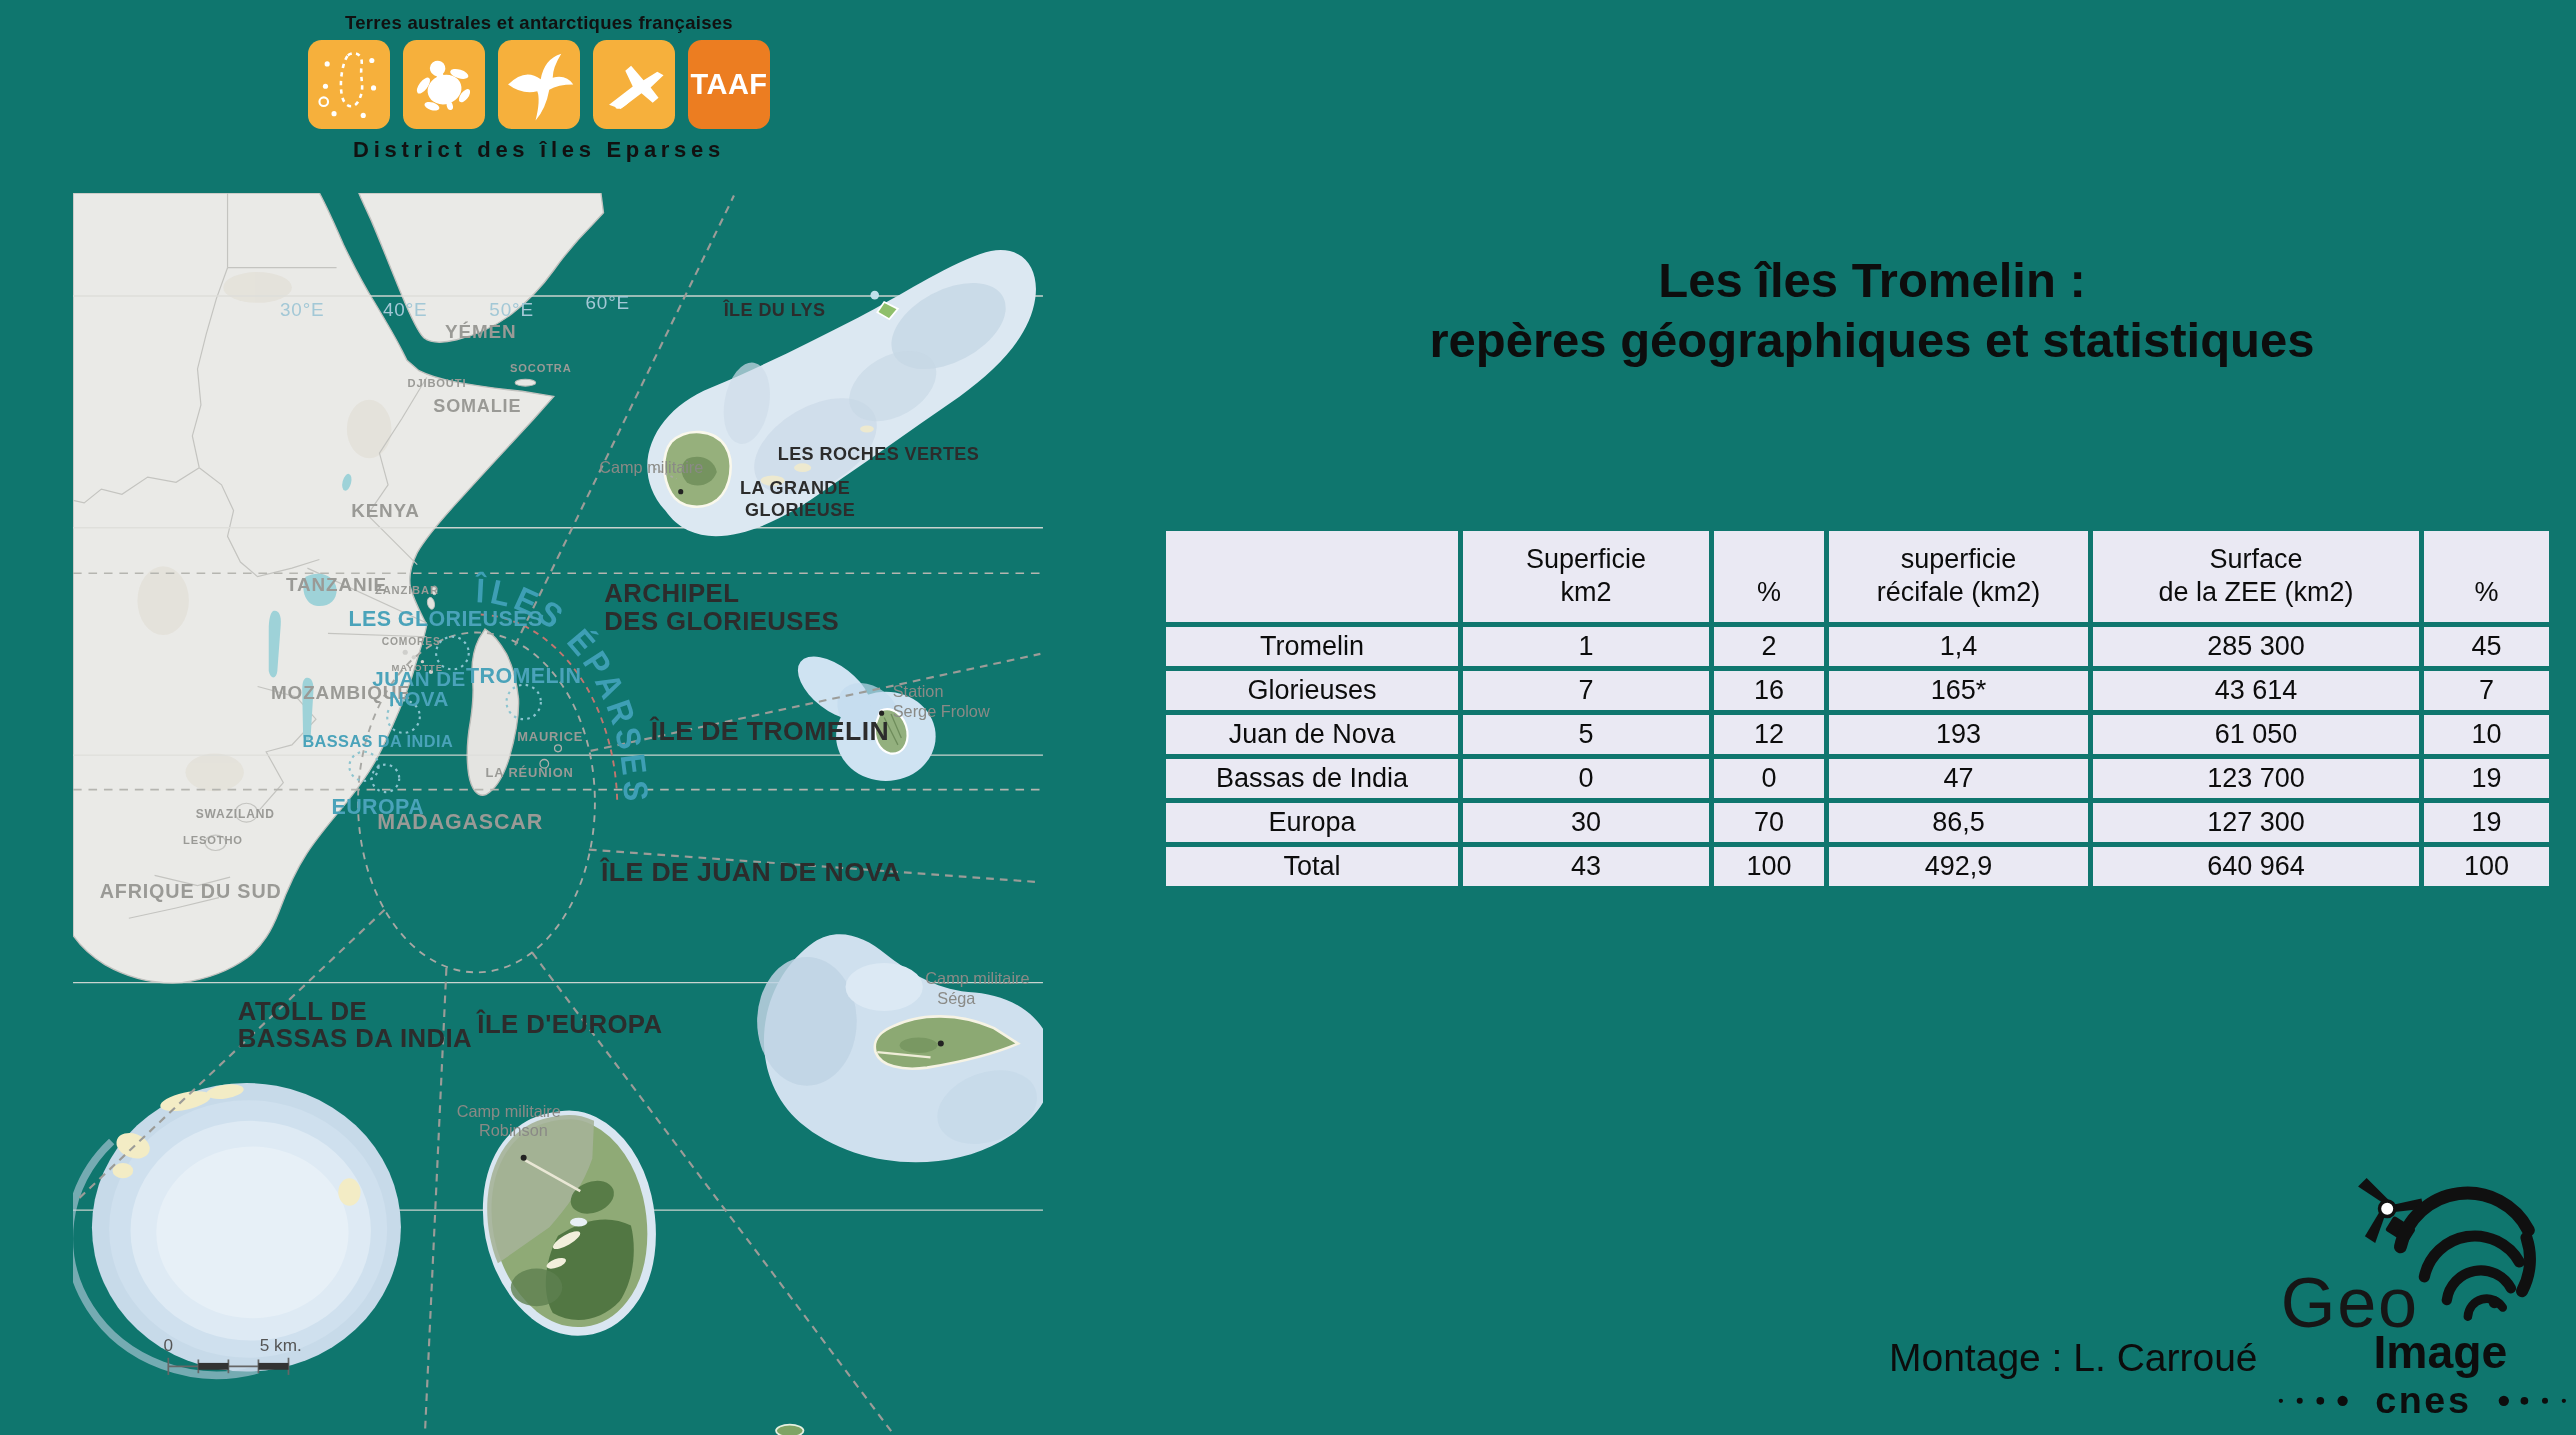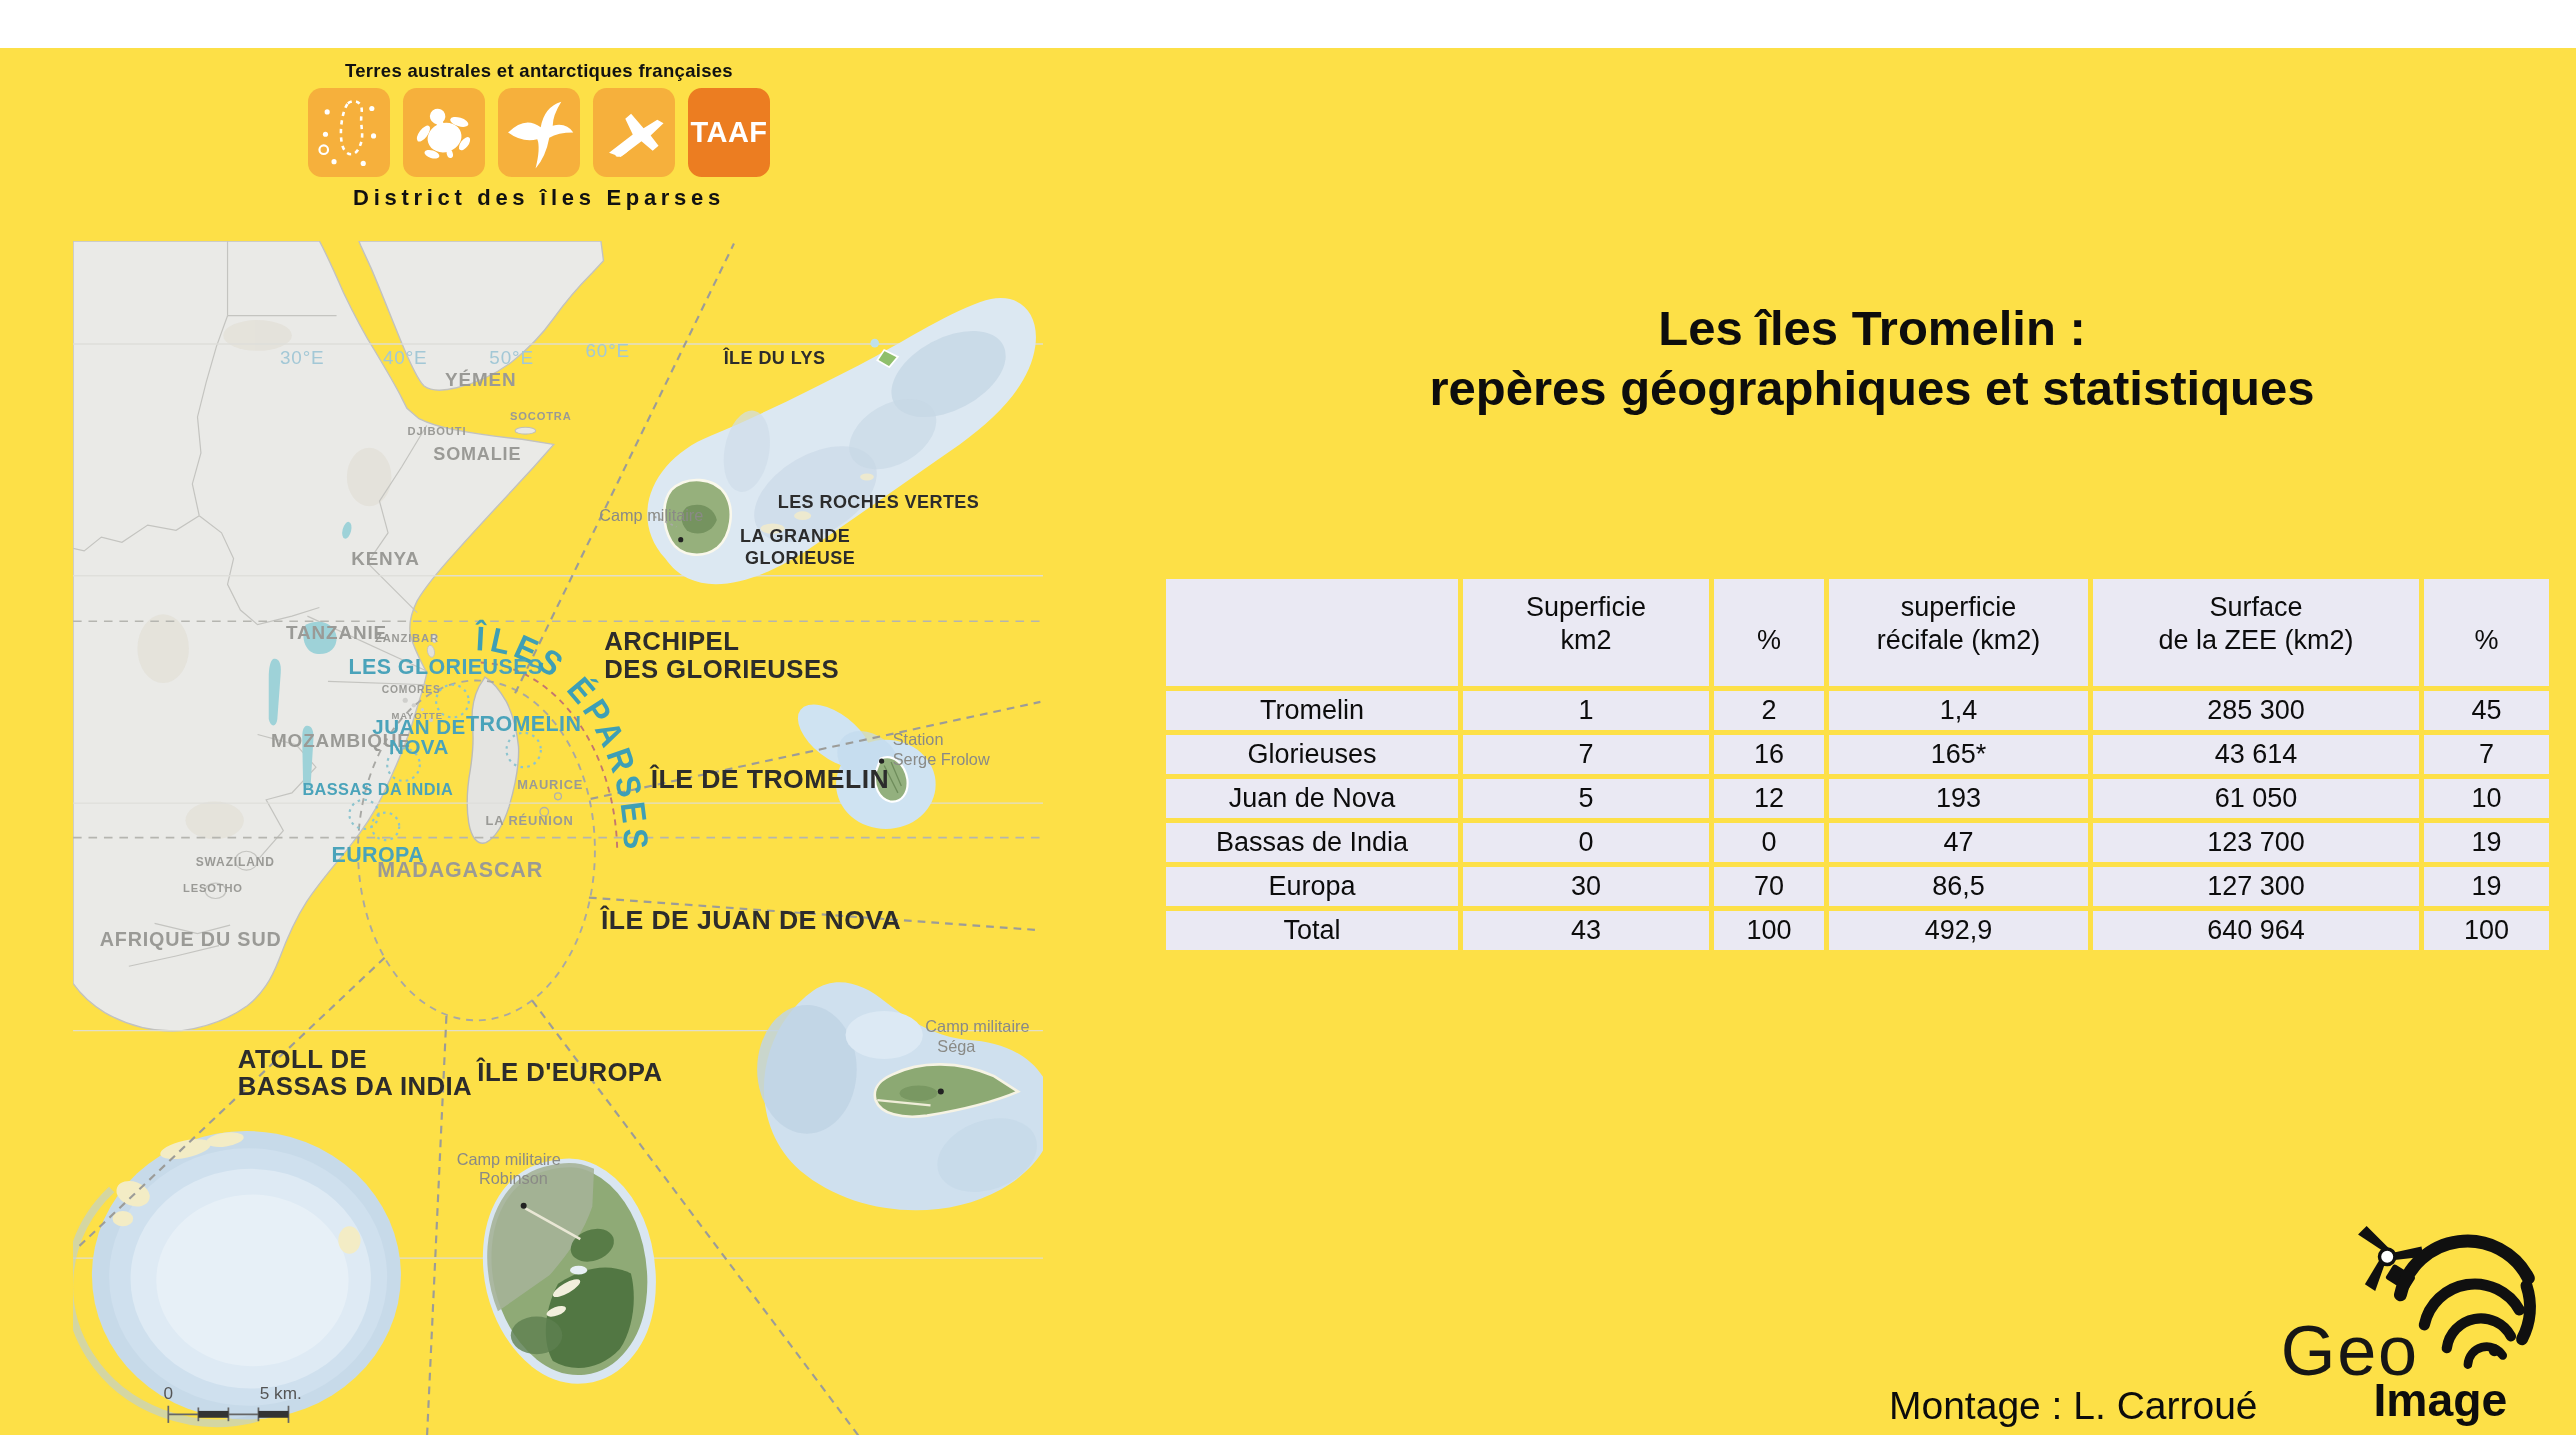--- a/index.html
+++ b/index.html
@@ -1,17 +1,17 @@
 <!DOCTYPE html>
 <html style="font-size:13.7px"><head>
 <meta charset="utf-8">
 <style>
   html,body{margin:0;padding:0;background:#fff;}
   body{width:2576px;height:1436px;position:relative;font-family:"Liberation Sans",sans-serif;color:#111;}
-  .slide{position:absolute;inset:0;background:#fde047;overflow:hidden;margin-top:48px;}
+  .slide{position:absolute;inset:0;background:#0f766e;overflow:hidden;}
 
   
   .taaf-logo{position:absolute;left:307px;top:12px;width:464px;}
   .taaf-top{font-size:18.5px;font-weight:bold;letter-spacing:0.3px;color:#111;text-align:center;white-space:nowrap;}
   .taaf-tiles{display:flex;gap:13px;margin-top:6px;justify-content:center;}
   .tile{width:82px;height:89px;border-radius:13.7px;display:flex;align-items:center;justify-content:center;}
   .tile svg{display:block;}
   .taaf-word{color:#fff;font-size:29px;font-weight:bold;letter-spacing:0.4px;}
   .taaf-bottom{margin-top:7.7px;font-size:22px;font-weight:bold;letter-spacing:4.7px;color:#111;text-align:center;white-space:nowrap;}
 
@@ -27,21 +27,21 @@
 
   
   .title-block{position:absolute;left:1288px;top:251px;width:1168px;text-align:center;color:#0d0d0d;}
   .title-l1{font-size:49px;font-weight:600;line-height:1.22;}
   .title-l2{font-size:49px;font-weight:600;line-height:1.22;}
   .title-l3{font-size:39px;font-weight:600;line-height:1.35;}
 
   
   .stats-table{position:absolute;left:1161px;top:526px;border-collapse:separate;border-spacing:5.2px;}
   .stats-table td,.stats-table th{background:#EAE9F3;text-align:center;vertical-align:middle;font-size:27px;color:#0c0c0c;font-weight:500;padding:0;}
-  .stats-table th{height:79px;vertical-align:bottom;padding-bottom:28px;font-weight:500;}
+  .stats-table th{height:79px;vertical-align:bottom;padding-bottom:12px;font-weight:500;}
   .stats-table td{height:39px;}
   .hl{display:block;line-height:1.25;}
   .c0{width:292px;} .c1{width:246px;} .c2{width:110px;} .c3{width:259px;} .c4{width:326px;} .c5{width:125px;}
 
   .footnote{position:absolute;left:1421px;top:891px;font-size:34px;font-weight:600;color:#0c0c0c;}
   .credit{position:absolute;left:1889px;top:1336px;font-size:39px;font-weight:500;color:#0c0c0c;}
 
   
   .geoimage{position:absolute;left:2274px;top:1147px;width:295px;height:283px;}
 </style>

